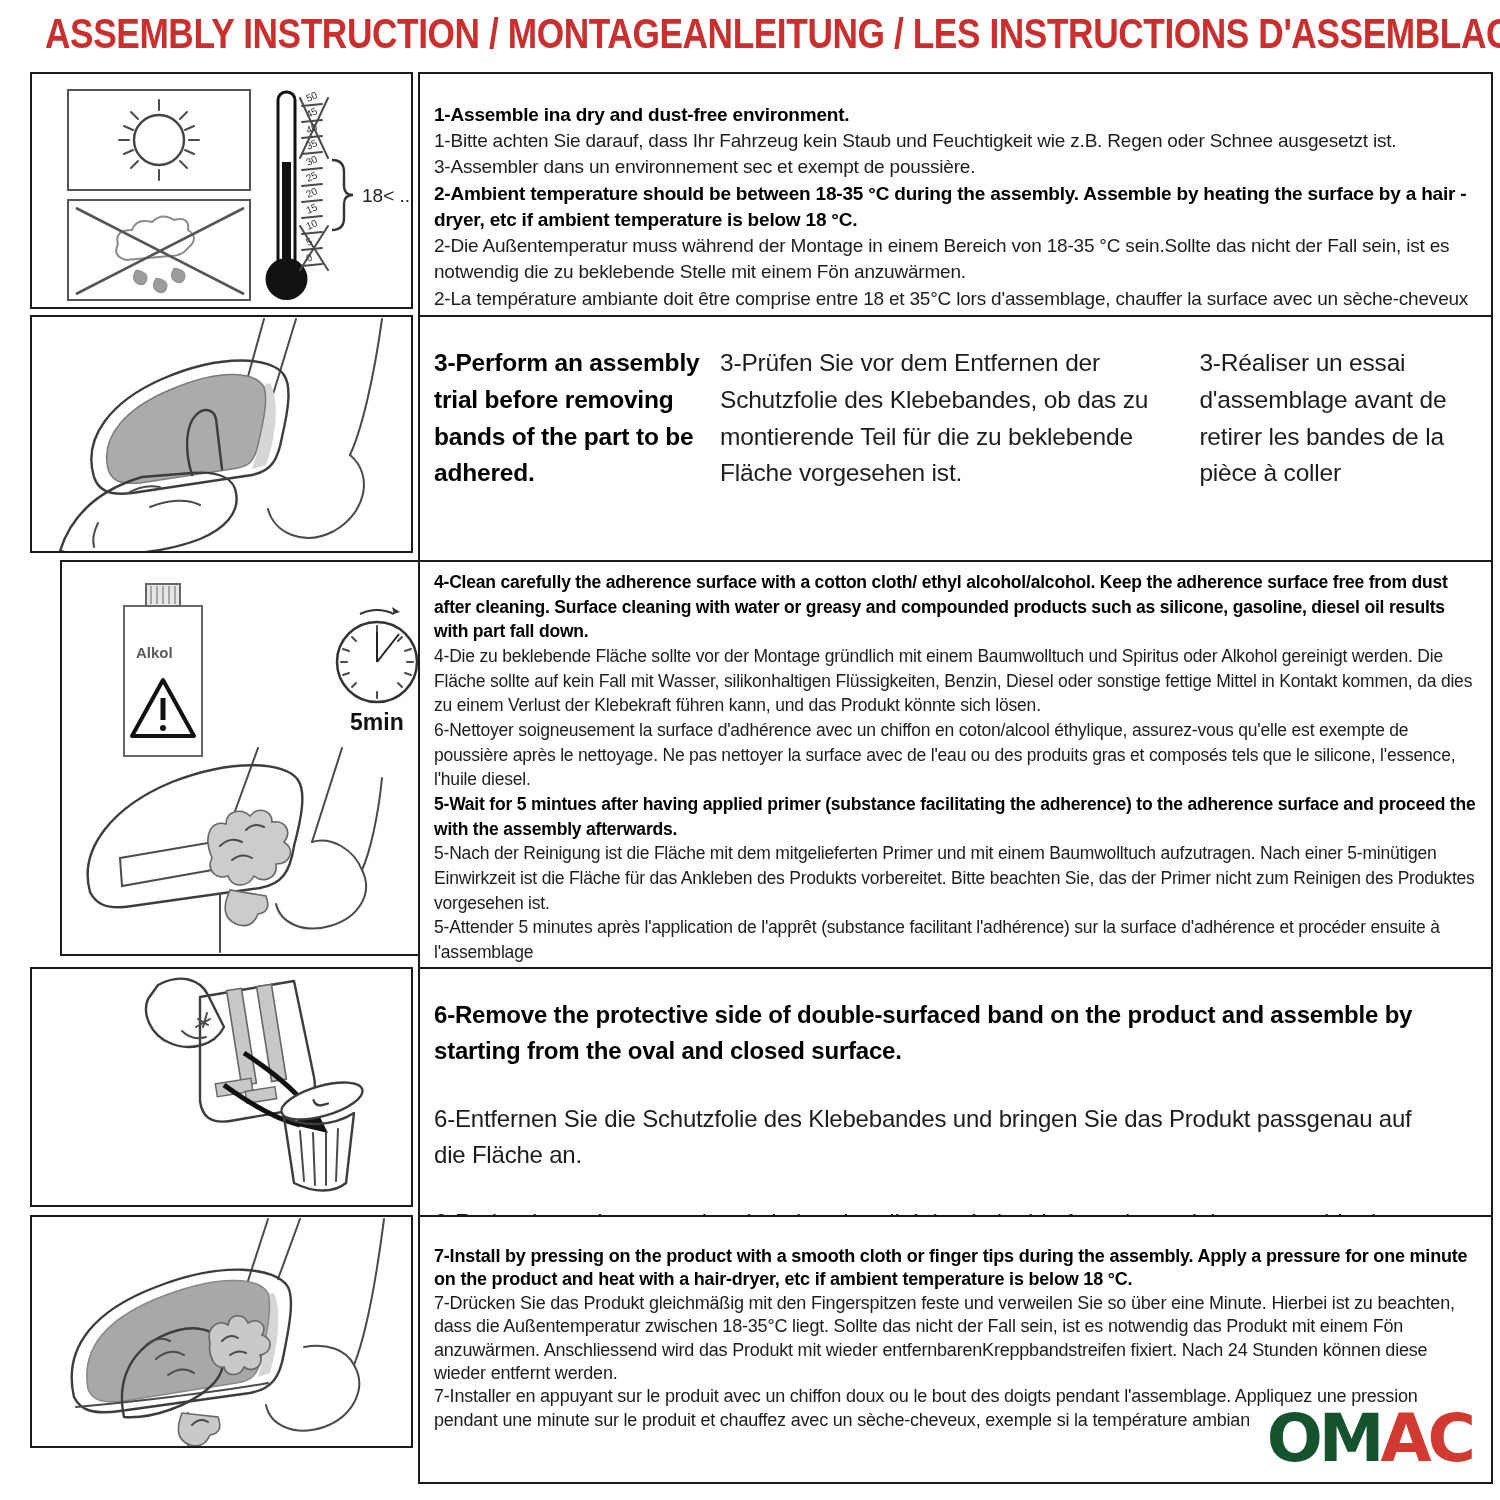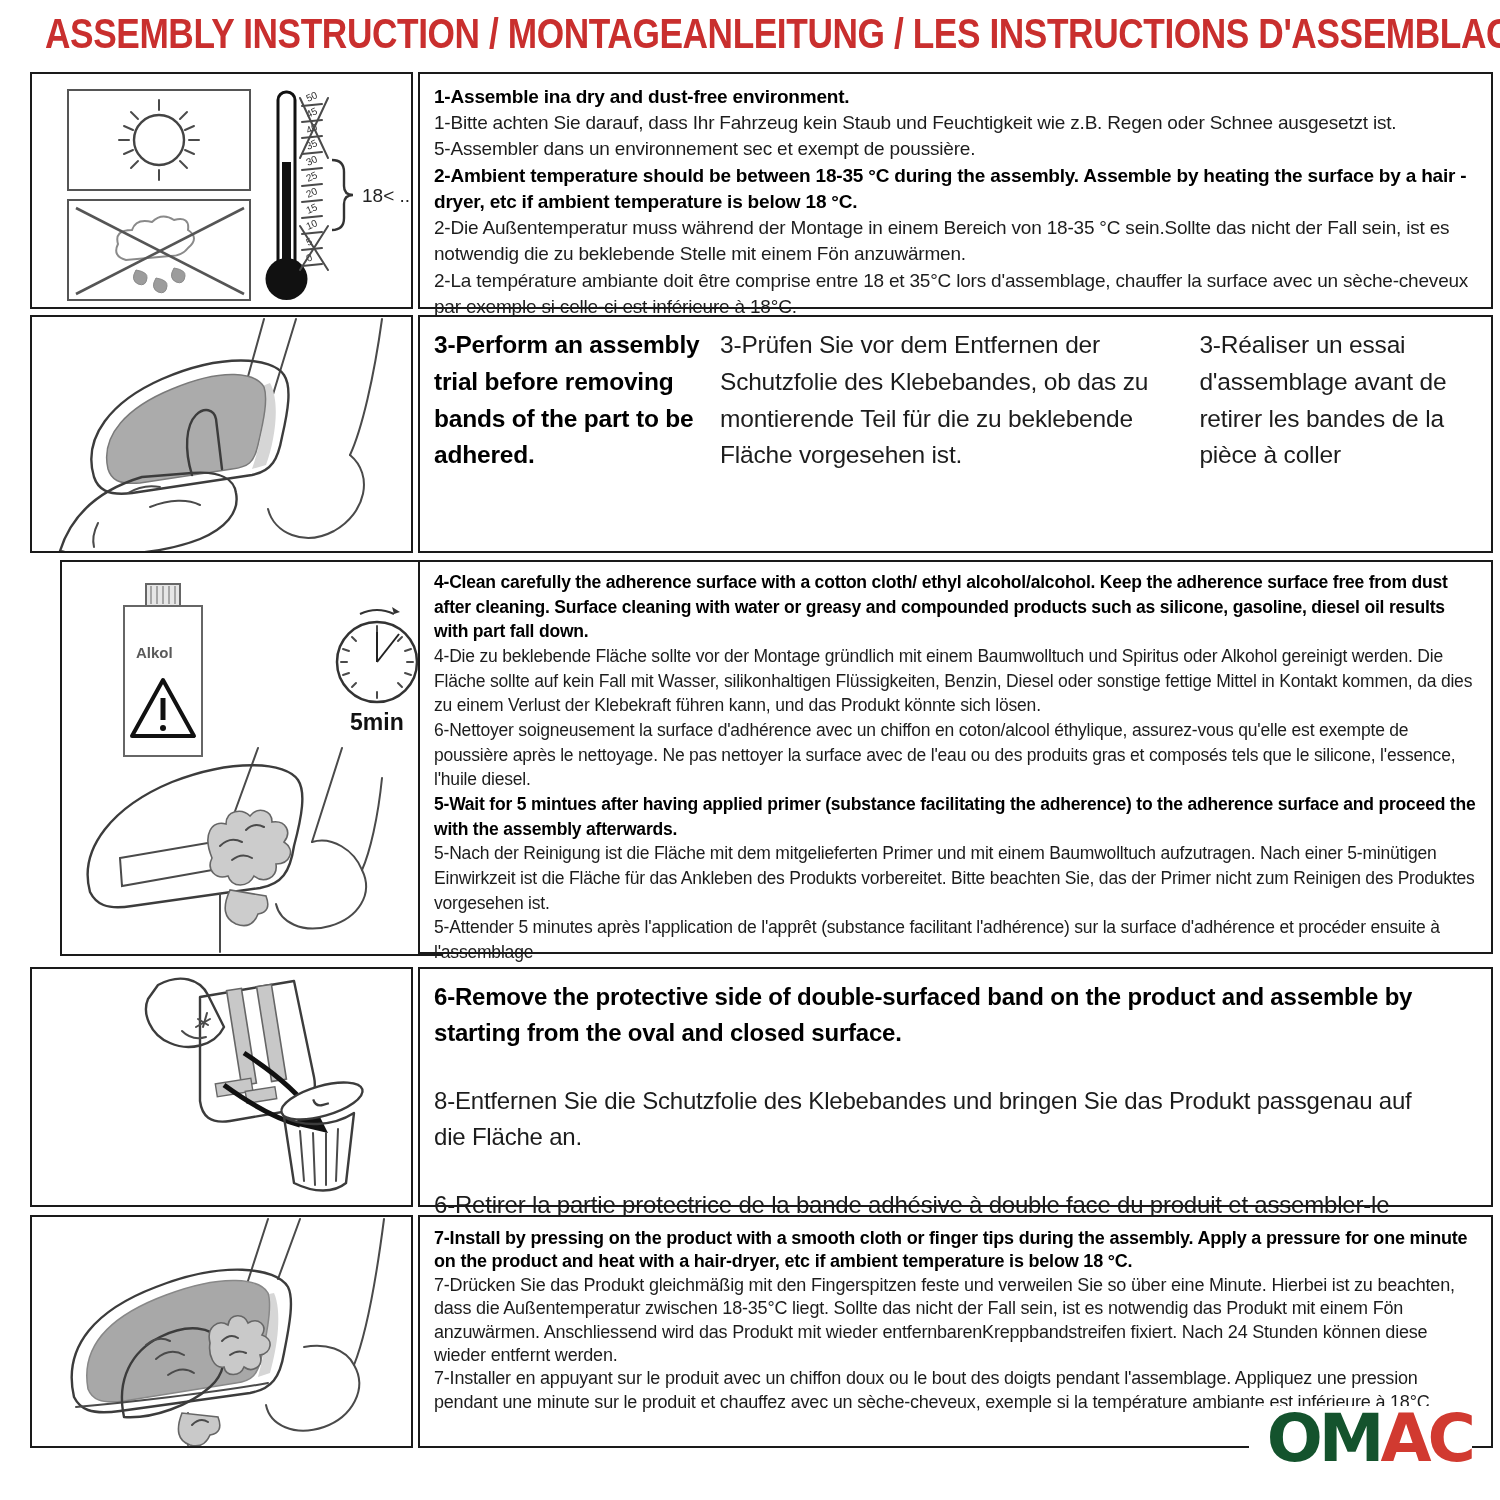--- a/index.html
+++ b/index.html
@@ -4,21 +4,21 @@
 <style>
   html,body{margin:0;padding:0;background:#ffffff;}
   .page{position:relative;width:1500px;height:1500px;background:#fff;overflow:hidden;
         font-family:"Liberation Sans",sans-serif;color:#1c1c1c;}
   .title{position:absolute;left:45px;top:10px;font-size:42px;font-weight:bold;
          color:#c92f2e;white-space:nowrap;letter-spacing:-0.5px;
          transform:scaleX(0.84);transform-origin:left center;}
   .row{position:absolute;left:30px;width:1461px;}
   .illus{position:absolute;left:0;top:0;width:379px;border:2px solid #1a1a1a;background:#fff;}
   .txt{position:absolute;left:388px;top:0;width:1043px;border:2px solid #1a1a1a;background:#fff;
-       padding:10px 14px;box-sizing:content-box;}
+       padding:28px 14px;box-sizing:content-box;}
   .txt p{margin:0;letter-spacing:-0.2px;}
   .txt p.b{font-weight:bold;color:#000;}
   .txt p.gap{}
   
   .t1{font-size:19px;line-height:1.38;}
   .t2{font-size:24.5px;line-height:1.5;display:flex;flex-direction:row;justify-content:center;}
   .t2 p{max-width:935px;}
   .t3{font-size:17.5px;line-height:1.41;padding-top:8px;}
   .t4{font-size:24px;line-height:1.5;display:flex;flex-direction:column;gap:32px;}
   .t4 p{max-width:985px;}
@@ -110,21 +110,21 @@
           </g>
 
           <path d="M300,86 Q312,86 312,98 L312,112 Q312,121 321,121 Q312,121 312,130 L312,144 Q312,156 300,156" fill="none" stroke="#333" stroke-width="2.4"></path>
           <text x="330" y="128" font-size="19" fill="#222">18&lt; ....&lt;35 C</text>
         </g>
       </svg>
     </div>
     <div class="txt t1" style="height:213px;">
       <p class="b">1-Assemble ina dry and dust-free environment.</p>
       <p>1-Bitte achten Sie darauf, dass Ihr Fahrzeug kein Staub und Feuchtigkeit wie z.B. Regen oder Schnee ausgesetzt ist.</p>
-      <p>5-Assembler dans un environnement sec et exempt de poussière.</p>
+      <p>3-Assembler dans un environnement sec et exempt de poussière.</p>
       <p class="b gap">2-Ambient temperature should be between 18-35 °C  during the assembly. Assemble by heating the surface by a hair -dryer, etc if ambient temperature is below 18 °C.</p>
       <p>2-Die Außentemperatur muss während der Montage in einem Bereich von 18-35 °C  sein.Sollte das nicht der Fall sein, ist es notwendig die zu beklebende Stelle mit einem Fön anzuwärmen.</p>
       <p>2-La température ambiante doit être comprise entre 18 et 35°C lors d'assemblage, chauffer la surface avec un sèche-cheveux par exemple si celle-ci est inférieure à 18°C.</p>
     </div>
   </div>
 
   <div class="row" style="top:315px;height:238px;">
     <div class="illus" style="height:234px;">
       <svg width="379" height="234" viewBox="0 0 379 234">
 
@@ -268,21 +268,21 @@
           </g>
           <g transform="rotate(-16 290 132)">
             <ellipse cx="290" cy="132" rx="42" ry="15" fill="#fff" stroke="#3c3c3c" stroke-width="2.4"></ellipse>
             <path d="M282,128 q0,8 8,8 l6,0" fill="none" stroke="#3c3c3c" stroke-width="2.2"></path>
           </g>
         </g>
       </svg>
     </div>
     <div class="txt t4" style="height:216px;">
       <p class="b">6-Remove the protective side of double-surfaced band on the product and assemble by starting from the oval and closed surface.</p>
-      <p>8-Entfernen Sie die Schutzfolie des Klebebandes und bringen Sie das Produkt passgenau auf die Fläche an.</p>
+      <p>6-Entfernen Sie die Schutzfolie des Klebebandes und bringen Sie das Produkt passgenau auf die Fläche an.</p>
       <p>6-Retirer la partie protectrice de la bande adhésive à double face du produit et assembler-le en commençant par une surface ovale et fermée.</p>
     </div>
   </div>
 
   <div class="row" style="top:1215px;height:233px;">
     <div class="illus" style="height:229px;">
       <svg width="379" height="229" viewBox="0 0 379 229">
 
         <path class="ln" d="M236,2 L214,70"></path>
         <path class="ln" d="M268,2 L246,62"></path>

